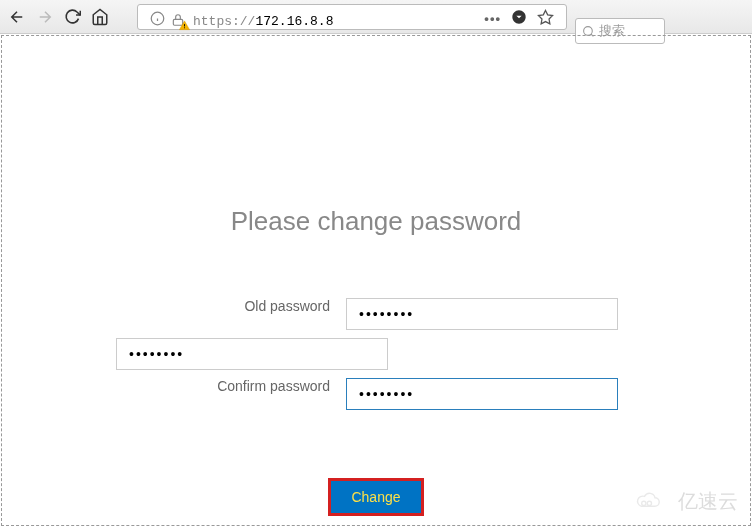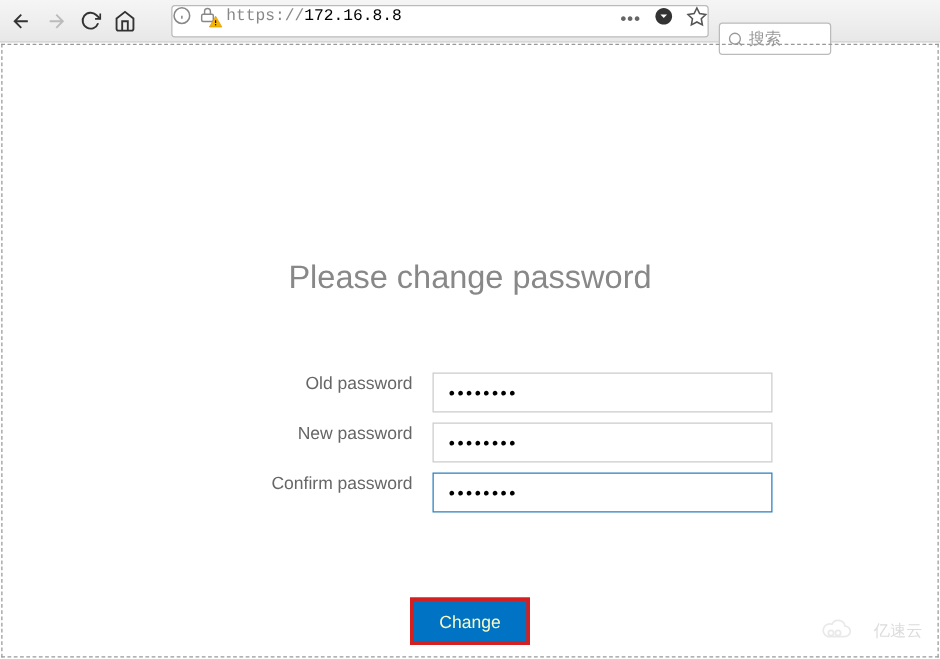--- a/index.html
+++ b/index.html
@@ -17,22 +17,22 @@
     .nav-btns { display: flex; gap: 10px; align-items: center; }
     .nav-btn { display: flex; align-items: center; justify-content: center; cursor: pointer; color: #333; }
     .nav-btn.disabled { color: #bbb; }
     .url-bar {
       flex: 1;
       height: 26px;
       background: #fff;
       border: 1px solid #bbb;
       border-radius: 3px;
       display: flex;
-      align-items: flex-start;
-      padding: 0 0;
+      align-items: flex-end;
+      padding: 0 12px;
       gap: 6px;
       font-size: 13px;
       margin-left: 20px;
       max-width: 430px;
     }
     .url-text { flex: 1; font-family: "Courier New", monospace; font-size: 13px; }
     .url-protocol { color: #888; }
     .url-icons { display: flex; gap: 10px; align-items: center; color: #555; }
     .dots { letter-spacing: 1px; font-weight: bold; color: #666; }
     .search-box {
@@ -89,33 +89,33 @@
       padding: 0 12px;
       font-size: 14px;
       letter-spacing: 2px;
       font-family: Arial;
     }
     .form-input.focused { border: 1px solid #2a7fbc; outline: none; }
     
     .change-btn {
       margin-top: 60px;
       background: #0073c4;
-      color: #fef9c3;
+      color: #fde047;
       border: 3px solid #d42020;
       padding: 8px 20px;
       font-size: 14px;
       cursor: pointer;
     }
     
     .watermark {
       position: absolute;
       right: 12px;
       bottom: 10px;
       color: #dcdcdc;
-      font-size: 13px;
+      font-size: 20px;
       display: flex;
       align-items: center;
       gap: 16px;
       font-weight: 500;
     }
     .watermark svg { opacity: 0.6; }
     
     .lock-warn { position: relative; width: 16px; height: 16px; }
     .lock-warn .lock { color: #888; }
     .lock-warn .warn { position: absolute; bottom: -2px; right: -3px; }
@@ -198,21 +198,20 @@
 
 <div class="page-frame">
   <div class="content">
     <h1 class="heading">Please change password</h1>
 
     <div class="form-row">
       <div class="form-label">Old password</div>
       <input type="text" class="form-input" value="••••••••" style="">
     </div>
     <div class="form-row">
-      <div class="form-label">New password</div>
       <input type="text" class="form-input" value="••••••••" style="">
     </div>
     <div class="form-row">
       <div class="form-label">Confirm password</div>
       <input type="text" class="form-input focused" value="••••••••" style="">
     </div>
 
     <button class="change-btn">Change</button>
   </div>
 

